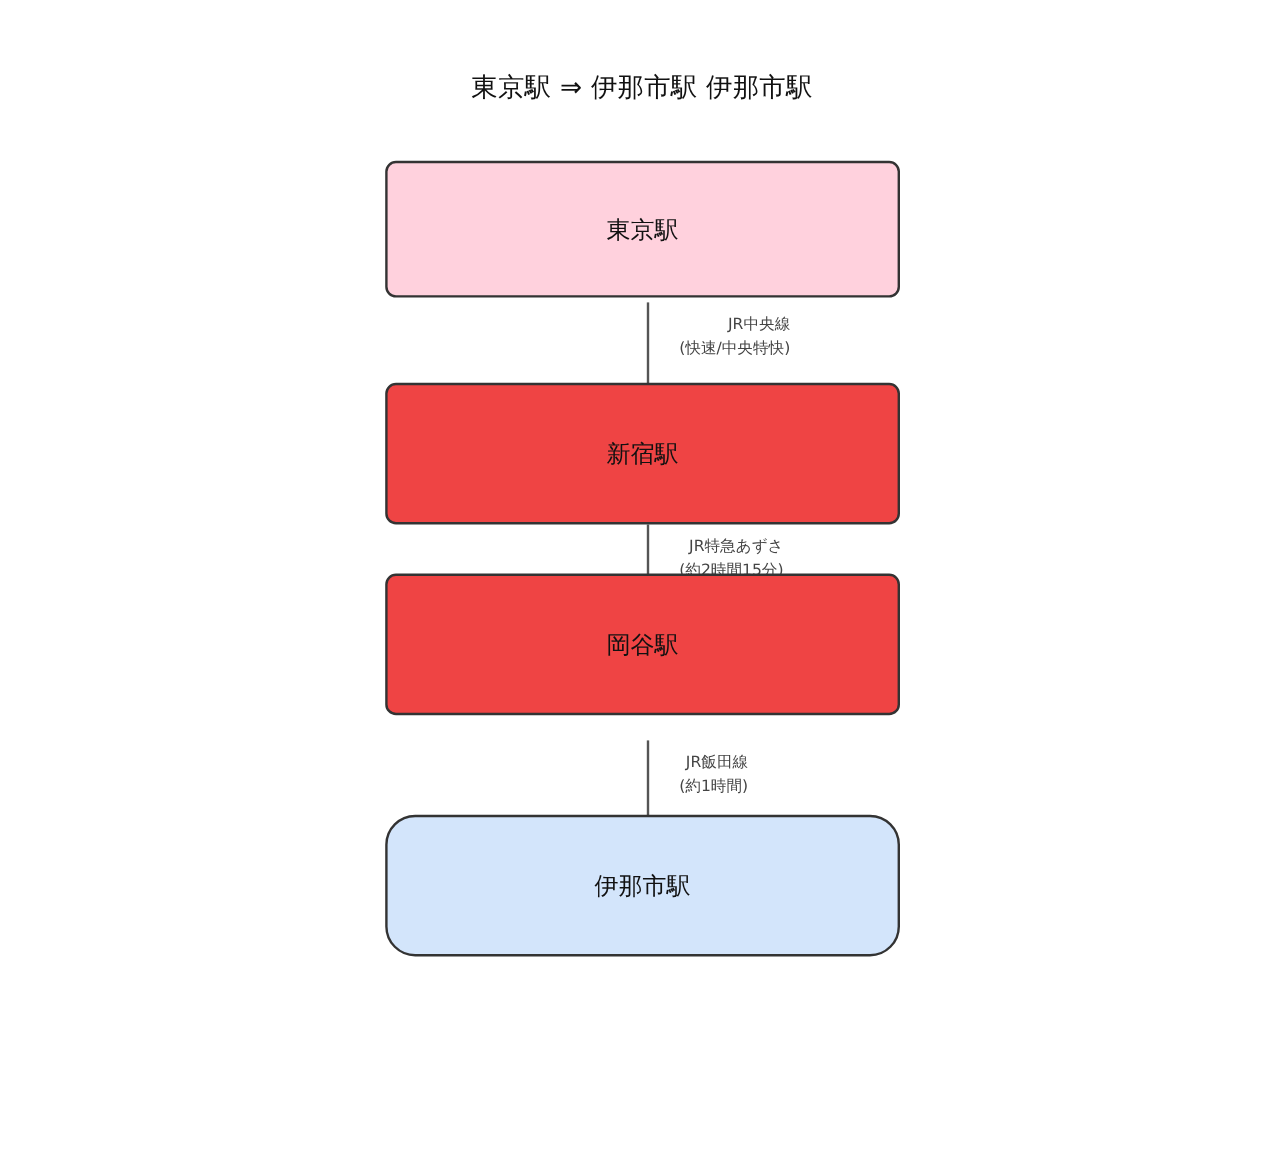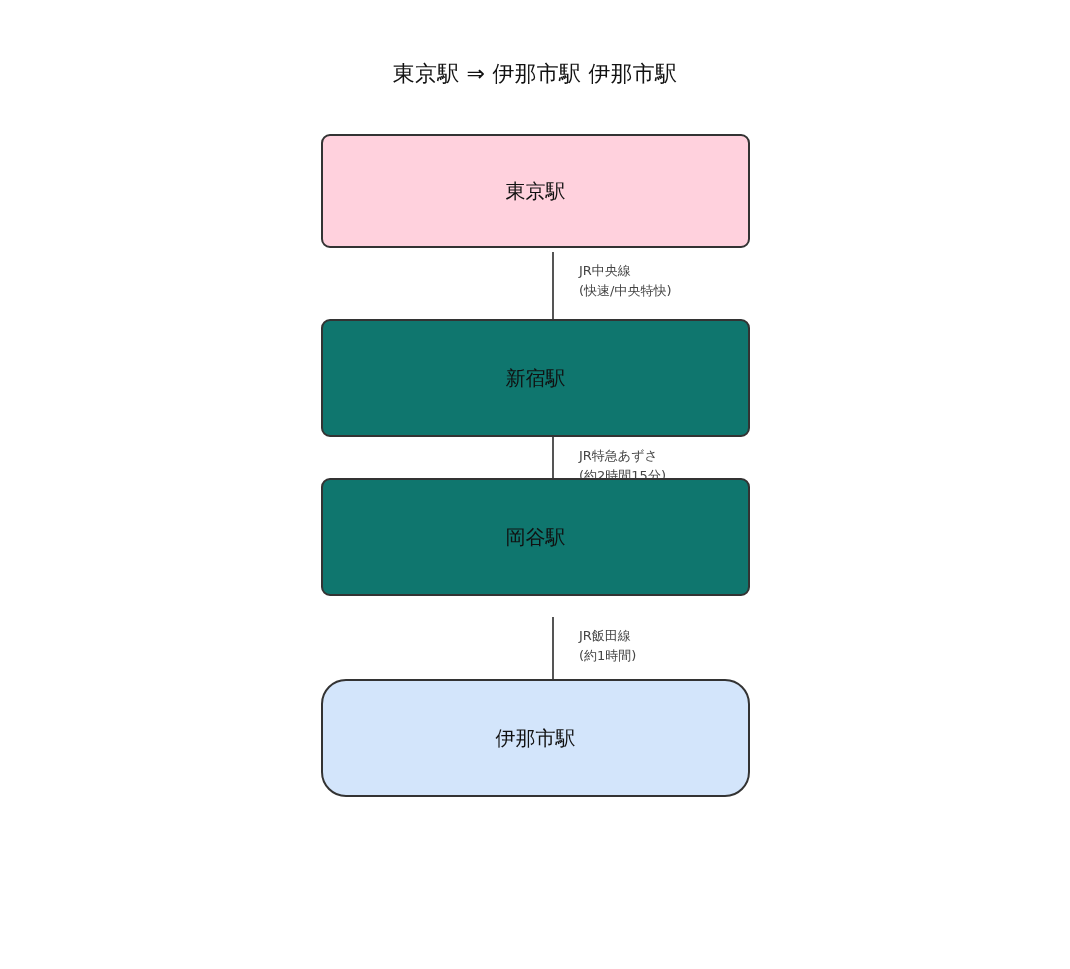--- a/index.html
+++ b/index.html
@@ -59,34 +59,35 @@
   }
   .node-label {
     font-size: 20px;
     line-height: 28px;
     color: #111111;
     font-weight: 400;
     white-space: nowrap;
   }
 
   .node-start  { background: #ffd1dd; }
-  .node-mid    { background: #0f766e; }
+  .node-mid    { background: #ef4444; }
   .node-end    { background: #d3e5fb; }
 
   #node-0 { top: 0px;   height: 114px; }
   #node-1 { top: 185px; height: 118px; }
   #node-2 { top: 344px; height: 118px; }
   #node-3 { top: 545px; height: 118px; border-radius: 25px; }
 
   
   .edge {
     position: absolute;
-    left: 17px;
+    left: 4px;
     width: 429px;
     height: 86px;
+    text-align: right;
   }
   #edge-0 { top: 118px; }
   #edge-1 { top: 303px; }
   #edge-2 { top: 483px; }
 
   .edge-arrow {
     position: absolute;
     left: 214px;
     top: 0;
     width: 2px;

